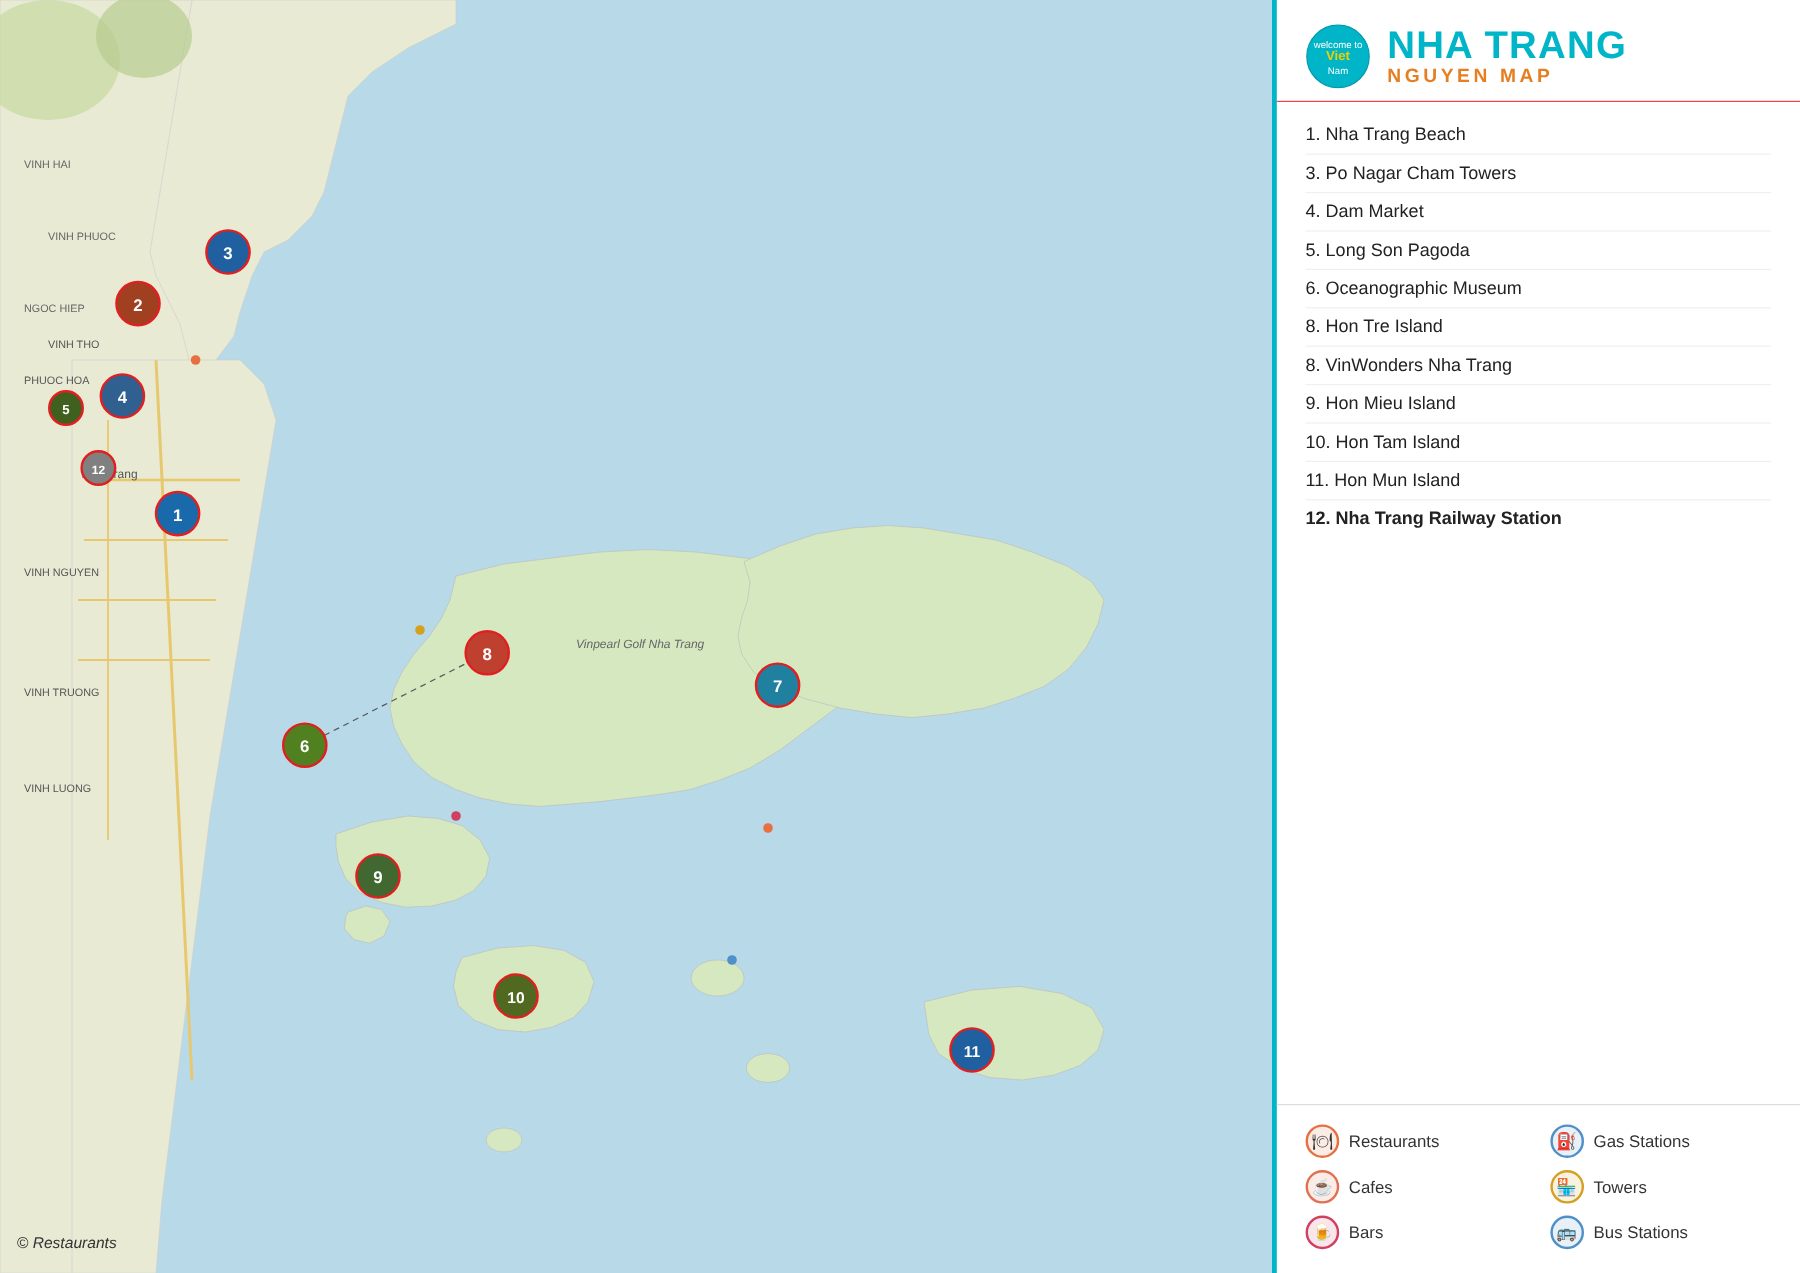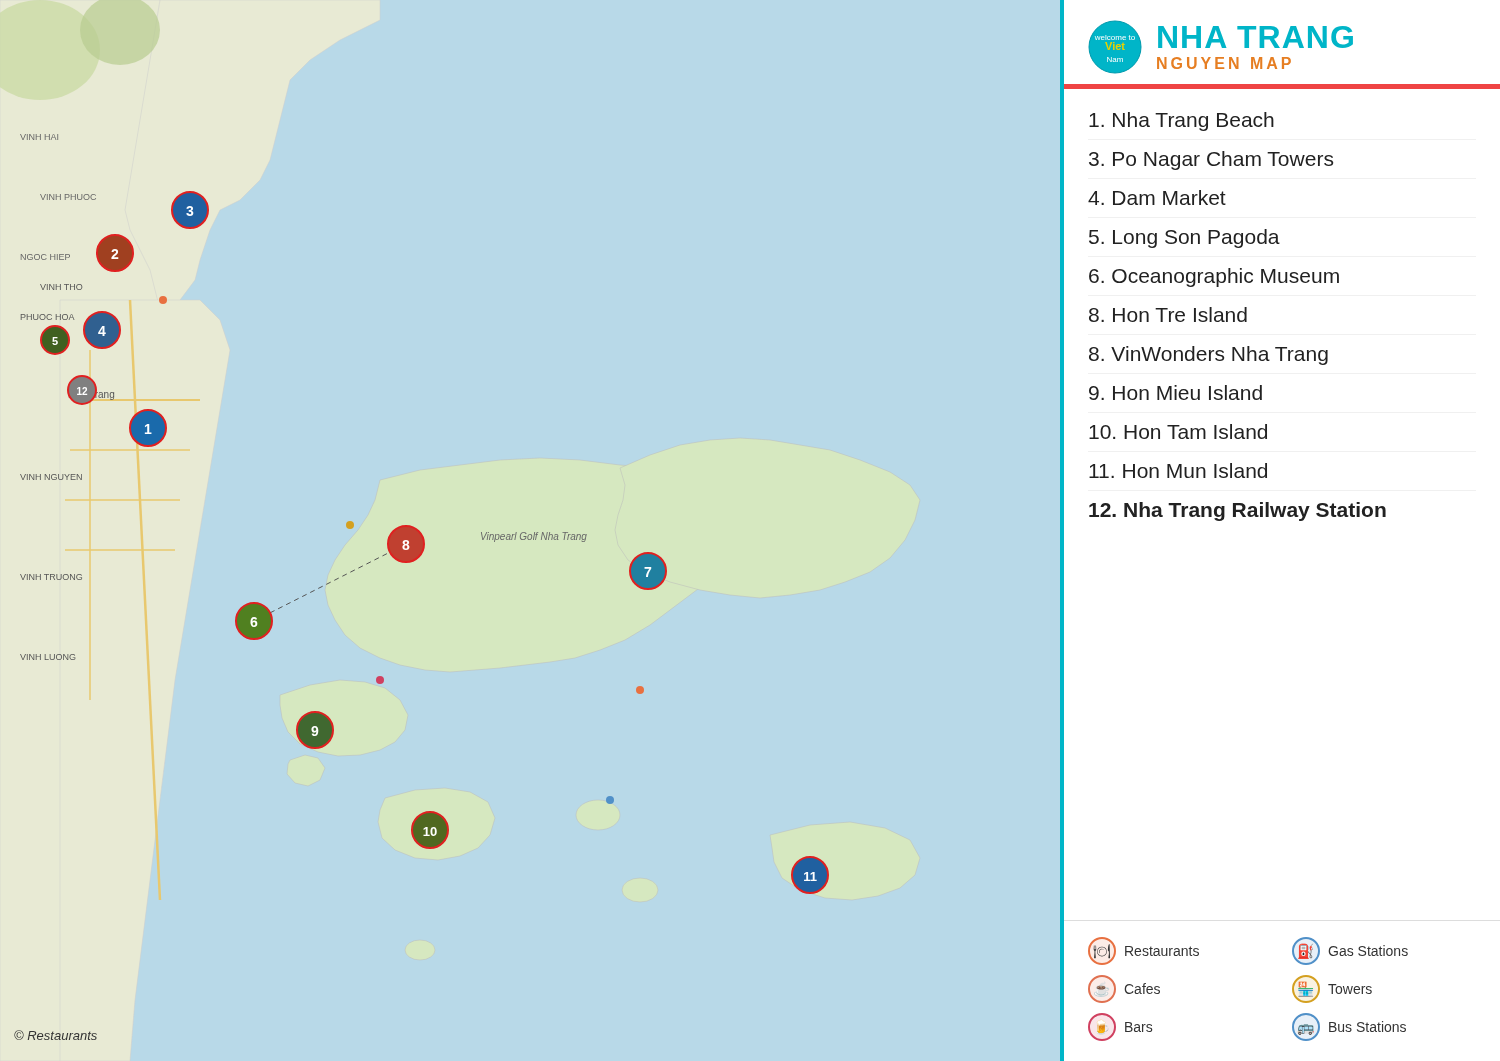--- a/index.html
+++ b/index.html
@@ -46,21 +46,21 @@
       flex-direction: column;
       padding: 0;
     }
 
     
     #header {
       padding: 20px 24px 10px 24px;
       display: flex;
       align-items: center;
       gap: 14px;
-      border-bottom: 5px solid #ef4444;
+      border-bottom: 1px solid #ef4444;
     }
 
     #logo {
       width: 54px;
       height: 54px;
     }
 
     #title-block {
       display: flex;
       flex-direction: column;
@@ -84,21 +84,21 @@
 
     
     #attractions-list {
       padding: 12px 24px;
       flex: 1;
       overflow: hidden;
     }
 
     .attraction-item {
       padding: 7px 0;
-      font-size: 21px;
+      font-size: 15px;
       color: #222;
       border-bottom: 1px solid #f0f0f0;
     }
 
     .attraction-item:last-child {
       border-bottom: none;
       font-weight: bold;
     }
 
     

